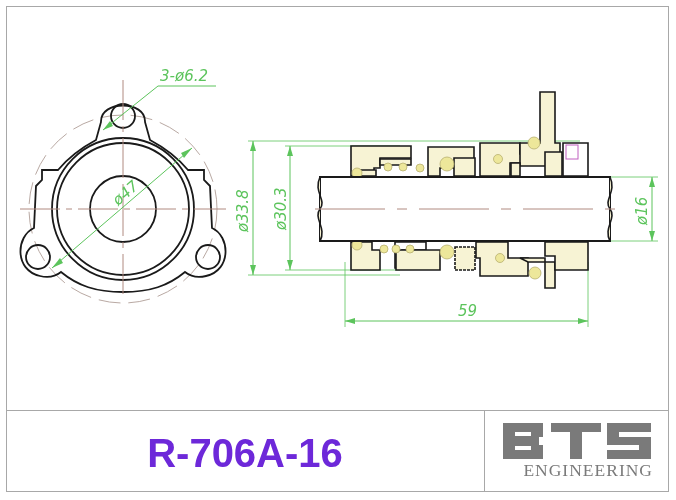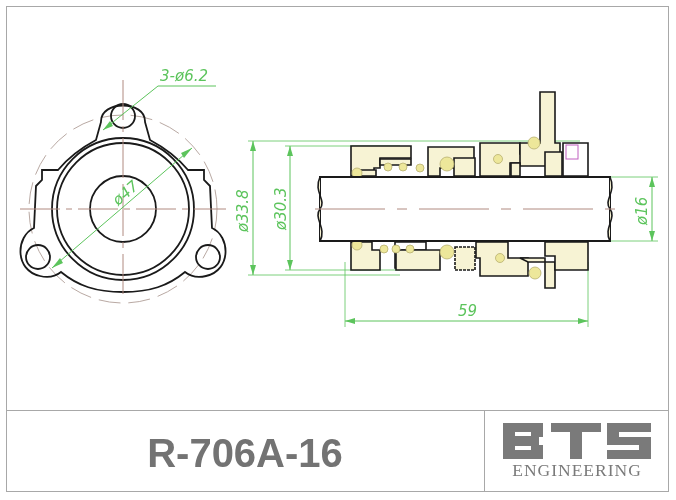--- a/index.html
+++ b/index.html
@@ -1,24 +1,24 @@
 <!DOCTYPE html>
 <html><head>
 <meta charset="utf-8">
 <style>
   html,body{margin:0;padding:0;background:#ffffff;}
   body{width:676px;height:500px;position:relative;overflow:hidden;font-family:"Liberation Sans",sans-serif;}
   .sheet{position:absolute;left:6px;top:6px;width:663px;height:486px;border:1.5px solid #a8a8a8;box-sizing:border-box;background:#fff;}
   .drawing{position:absolute;left:0;top:0;width:676px;height:500px;}
   .title-row{position:absolute;left:6px;top:410px;width:663px;height:82px;border-top:1.5px solid #a8a8a8;box-sizing:border-box;}
   .part-no{position:absolute;left:0;top:0;width:478px;height:80px;display:flex;align-items:center;justify-content:center;
-    font-family:"Liberation Sans",sans-serif;font-weight:bold;font-size:40px;color:#737373;letter-spacing:0px;padding-top:4px;box-sizing:border-box;}
+    font-family:"Liberation Sans",sans-serif;font-weight:bold;font-size:40px;color:#6d28d9;letter-spacing:0px;padding-top:4px;box-sizing:border-box;}
   .logo-cell{position:absolute;left:478px;top:0;width:185px;height:80px;border-left:1.5px solid #a8a8a8;box-sizing:border-box;}
   .logo-bts{position:absolute;left:18px;top:12px;width:148px;height:36px;}
-  .logo-eng{position:absolute;left:16px;top:49px;width:152px;text-align:center;font-family:"Liberation Serif",serif;font-size:17.5px;color:#7a7a7a;letter-spacing:1px;}
+  .logo-eng{position:absolute;left:16px;top:49px;width:152px;text-align:right;font-family:"Liberation Serif",serif;font-size:17.5px;color:#7a7a7a;letter-spacing:1px;}
   .dim{font-family:"DejaVu Sans",sans-serif;font-style:italic;fill:#5cc45c;}
 </style>
 </head>
 <body>
 
 <div class="sheet"></div>
 
 <svg class="drawing" viewBox="0 0 676 500" xmlns="http://www.w3.org/2000/svg">
 
   <g>

